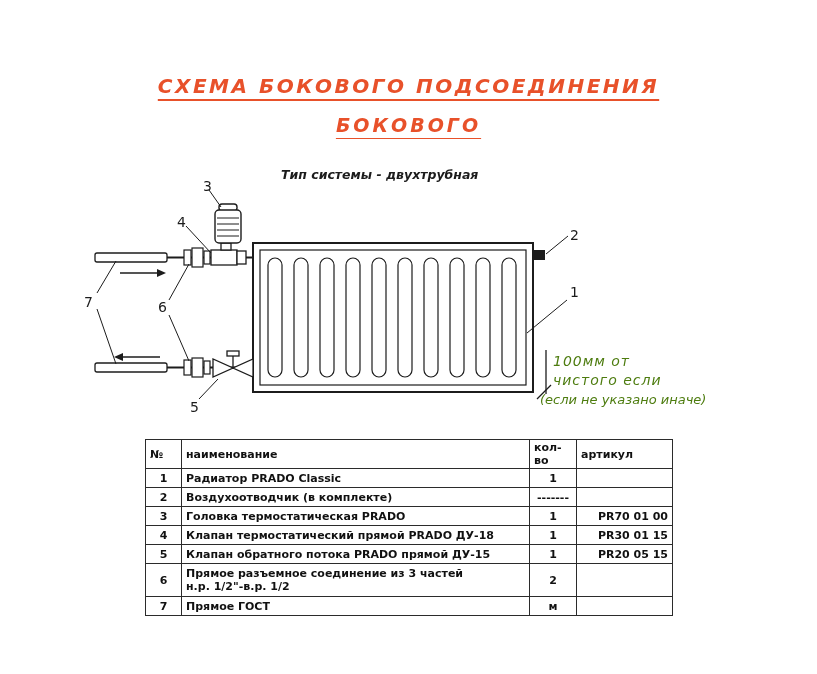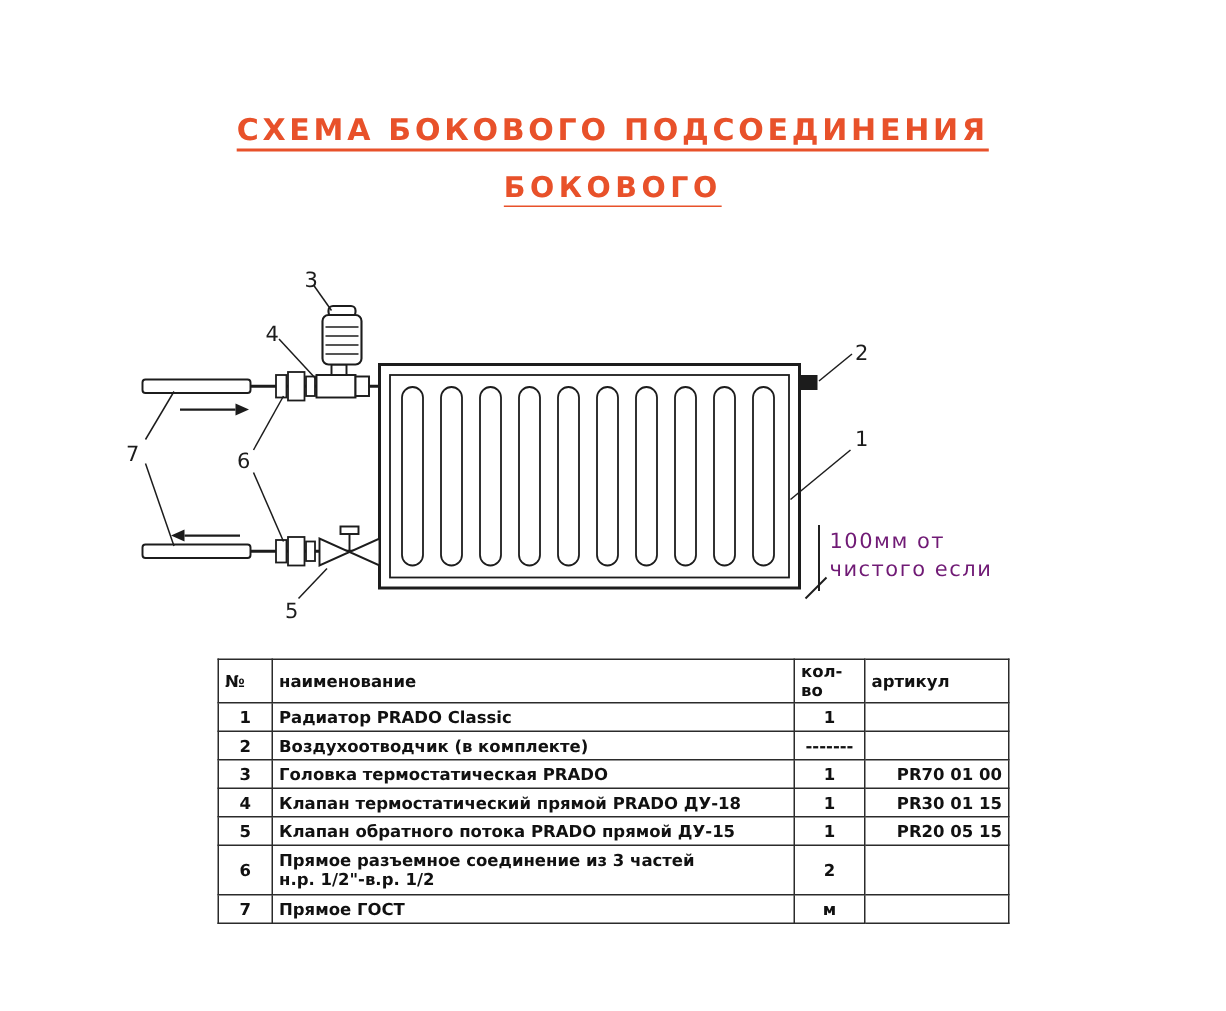--- a/index.html
+++ b/index.html
@@ -1,31 +1,31 @@
 <!DOCTYPE html>
 <html><head>
 <meta charset="utf-8">
 <style>
   html,body{margin:0;padding:0;}
   body{width:817px;height:674px;background:#ffffff;font-family:"DejaVu Sans",sans-serif;color:#1c1c1c;}
   #page{position:relative;width:817px;height:674px;background:#fff;overflow:hidden;}
 
   
-  .title{position:absolute;left:0;top:74px;width:817px;text-align:center;color:#e8512a;font-weight:bold;}
+  .title{position:absolute;left:0;top:74px;width:817px;text-align:center;color:#e8512a;font-style:italic;font-weight:bold;}
   .title .t1{font-size:20px;letter-spacing:2.5px;text-decoration:underline;text-underline-offset:6px;}
   .title .t2{margin-top:16px;font-size:19px;letter-spacing:3px;text-decoration:underline;text-underline-offset:6px;}
 
   
   .sysinfo{position:absolute;left:281px;top:167px;font-size:12.5px;font-weight:bold;font-style:italic;color:#1c1c1c;line-height:16px;}
 
   
   svg.diagram{position:absolute;left:0;top:0;}
 
   
-  .floor-note{position:absolute;color:#701a75;white-space:nowrap;}
+  .floor-note{position:absolute;color:#4d7c0f;white-space:nowrap;font-style:italic;}
   .fn1{left:553px;top:353px;font-size:14px;letter-spacing:1px;}
   .fn2{left:553px;top:372px;font-size:14px;letter-spacing:1px;}
   .fn3{left:540px;top:392px;font-size:13px;}
 
   
   table.spec{position:absolute;left:145px;top:439px;border-collapse:collapse;table-layout:fixed;font-size:11px;color:#111;background:#fff;border:1.5px solid #2b2b2b;}
   table.spec th, table.spec td{border:1px solid #2b2b2b;padding:1px 4px;font-weight:bold;vertical-align:middle;height:16px;overflow:hidden;}
   table.spec th{text-align:left;}
   td.c-num{text-align:center;}
   td.c-name{text-align:left;white-space:pre-line;line-height:13px;}
@@ -37,20 +37,21 @@
 <body>
 
 <div id="page">
 
   <div class="title">
     <div class="t1">СХЕМА БОКОВОГО ПОДСОЕДИНЕНИЯ</div>
     <div class="t2">БОКОВОГО</div>
   </div>
 
   <div class="sysinfo">
+    <div>Тип системы - двухтрубная</div>
   </div>
 
   <svg class="diagram" width="817" height="674" viewBox="0 0 817 674">
 
     <g fill="#ffffff" stroke="#1c1c1c">
       <rect x="253" y="243" width="280" height="149" stroke-width="2"></rect>
       <rect x="260" y="250" width="266" height="135" fill="none" stroke-width="1.2"></rect>
       <g fill="none" stroke-width="1.2">
         <rect x="268" y="258" width="14" height="119" rx="7"></rect>
         <rect x="294" y="258" width="14" height="119" rx="7"></rect>
@@ -144,20 +145,21 @@
     </g>
 
     <g stroke="#1c1c1c" stroke-width="1.3">
       <line x1="546" y1="350" x2="546" y2="394"></line>
       <line x1="537" y1="399" x2="551" y2="385"></line>
     </g>
   </svg>
 
   <div class="floor-note fn1">100мм от</div>
   <div class="floor-note fn2">чистого если</div>
+  <div class="floor-note fn3">(если не указано иначе)</div>
 
   <table class="spec">
     <colgroup>
       <col style="width:36px">
         <col style="width:348px">
         <col style="width:47px">
         <col style="width:96px">
     </colgroup>
     <thead>
       <tr>

